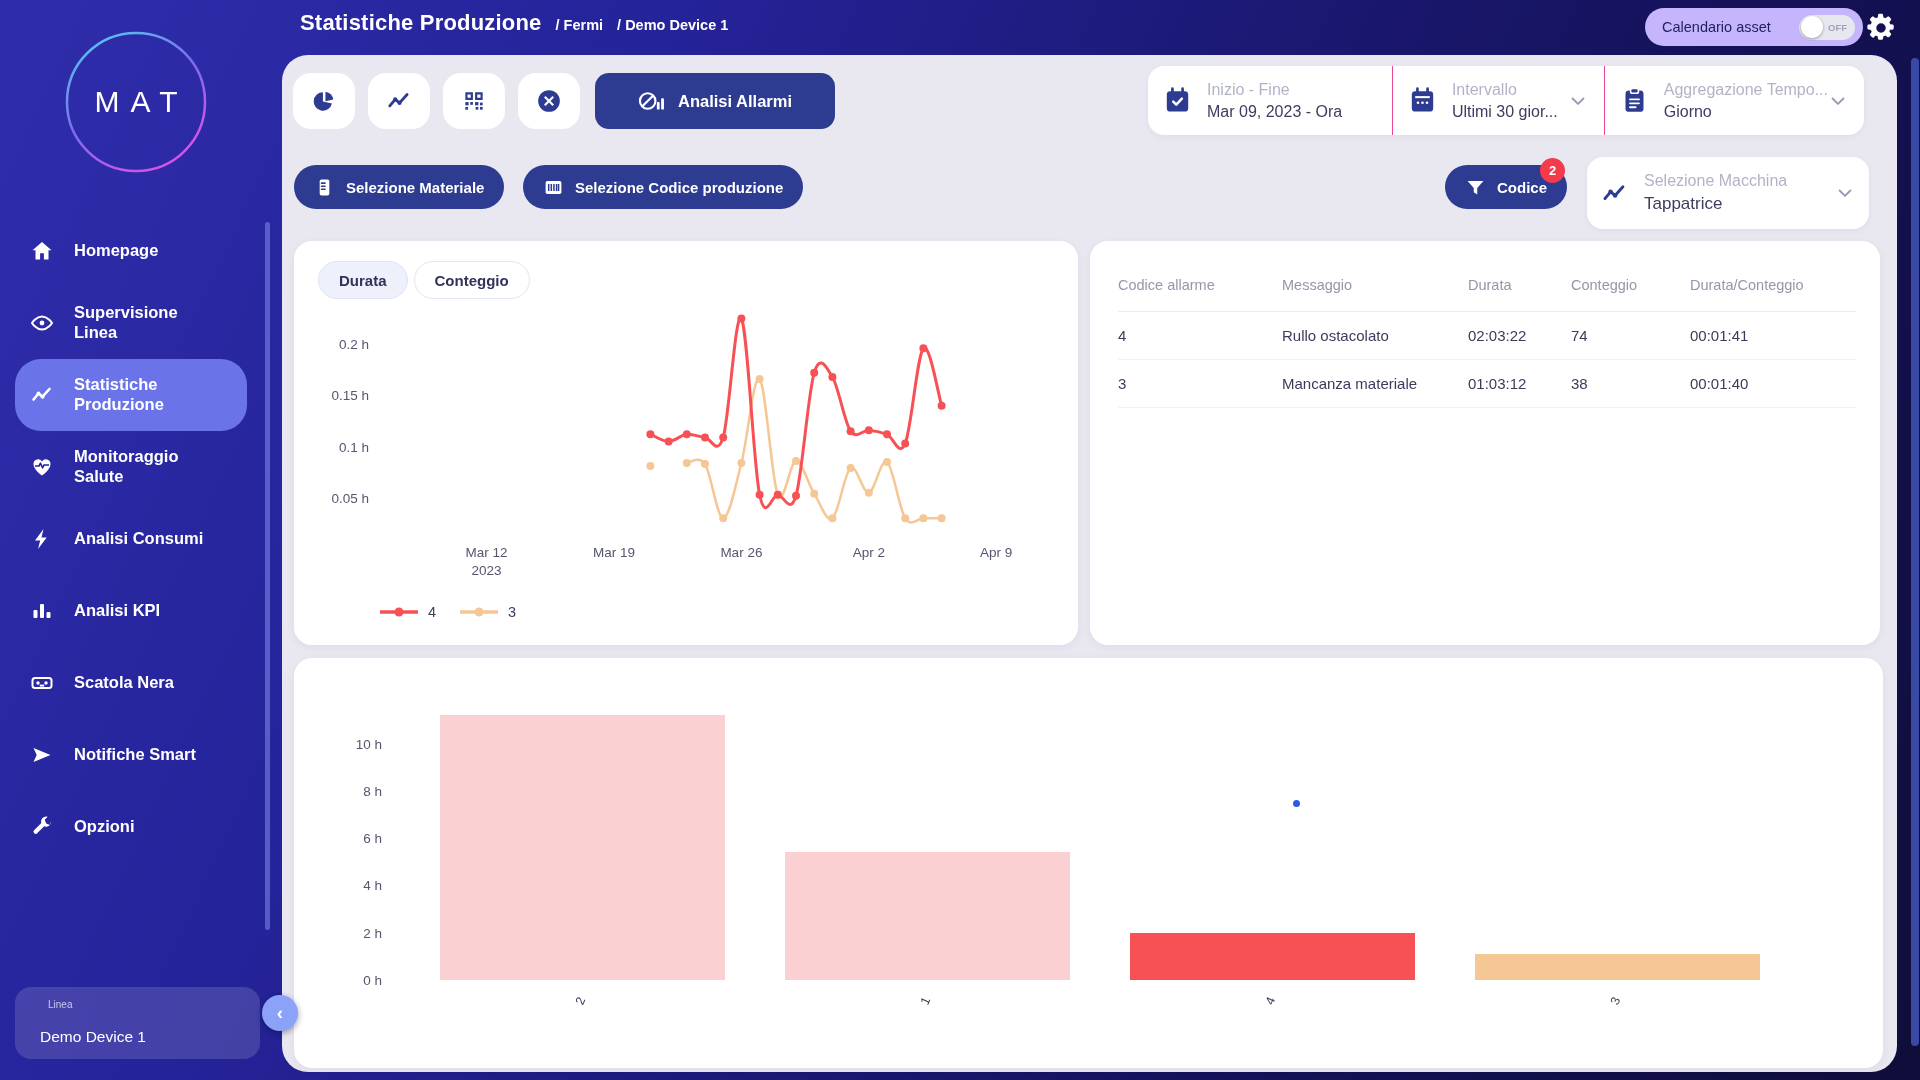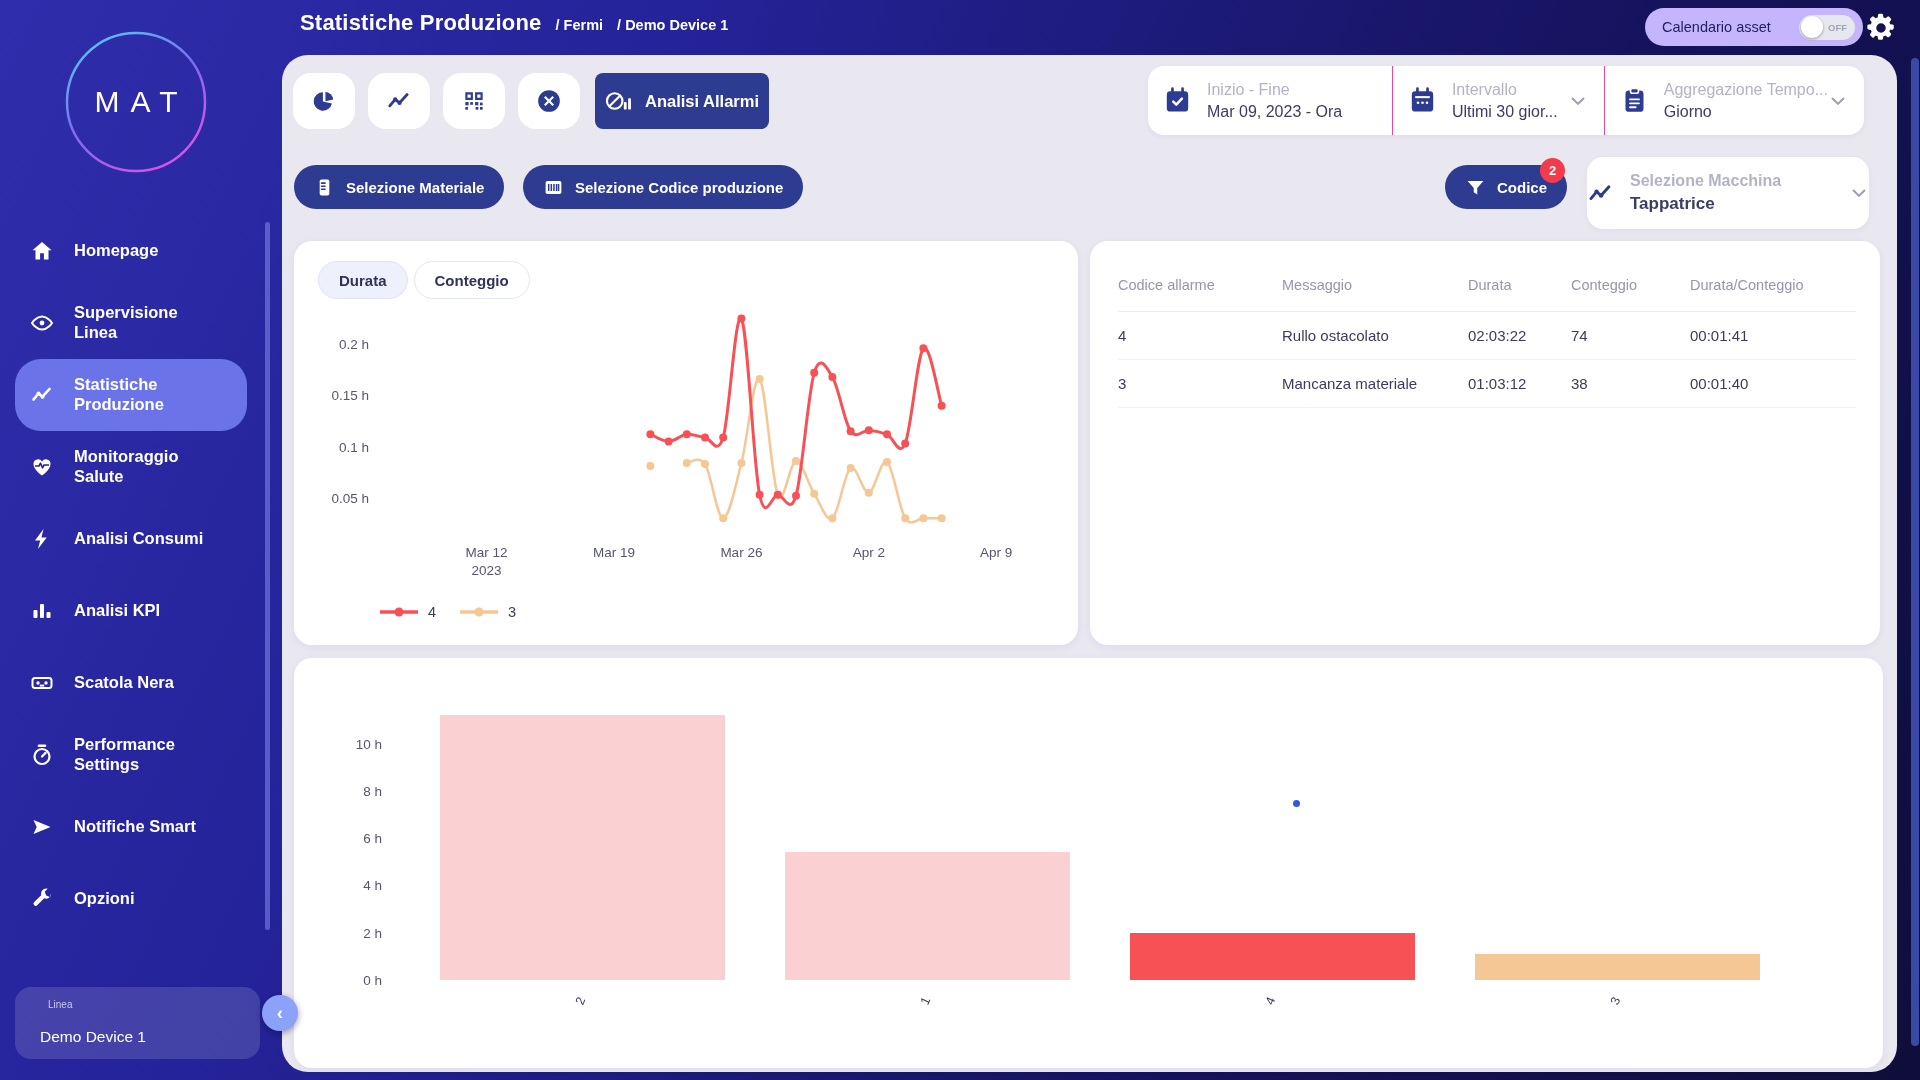--- a/index.html
+++ b/index.html
@@ -37,39 +37,39 @@
   .device-card .dval{position:absolute;left:25px;bottom:13px;font-size:15.5px;color:#fff;font-weight:500;}
   .collapse-btn{position:absolute;left:262px;top:995px;width:36px;height:36px;border-radius:50%;background:#8ca2f8;
     display:flex;align-items:center;justify-content:center;color:#fff;font-size:19px;font-weight:700;z-index:9;cursor:pointer;
     box-shadow:0 2px 6px rgba(10,10,50,.4);}
   .page-scroll{position:absolute;left:1911px;top:58px;width:8px;height:988px;border-radius:4px;background:#3a4aa4;cursor:pointer;}
   
   .panel{position:absolute;left:282px;top:55px;width:1615px;height:1017px;background:#e9e8f1;border-radius:26px;z-index:2;}
   .icon-btn{position:absolute;top:18px;width:62px;height:56px;background:#fff;border-radius:18px;
     display:flex;align-items:center;justify-content:center;color:#2d3b90;cursor:pointer;}
   .icon-btn .ic{width:26px;height:26px;}
-  .alarm-btn{position:absolute;left:313px;top:18px;height:56px;padding:0 10px;background:#2d3b90;border-radius:8px;
+  .alarm-btn{position:absolute;left:313px;top:18px;height:56px;padding:0 43px;background:#2d3b90;border-radius:14px;
     display:flex;align-items:center;gap:12px;color:#fff;font-size:16.5px;font-weight:700;cursor:pointer;}
   .alarm-btn .ic{width:28px;height:24px;}
   .ctrl-card{position:absolute;left:866px;top:11px;width:716px;height:69px;background:#fff;border-radius:16px;
     display:flex;box-shadow:0 2px 6px rgba(40,40,90,.05);}
   .ctrl-sec{display:flex;align-items:center;padding:0 16px;box-sizing:border-box;position:relative;cursor:pointer;}
   .ctrl-sec + .ctrl-sec{border-left:1px solid #ec4899;}
   .ctrl-ic{width:27px;height:27px;color:#2d3b90;flex:0 0 27px;}
   .ctrl-txt{margin-left:16px;}
   .ctrl-lbl{font-size:16px;color:#b2b3c7;margin-bottom:4px;white-space:nowrap;}
   .ctrl-val{font-size:16px;color:#3c3d60;white-space:nowrap;}
   .chev{width:20px;height:20px;color:#9b9cb4;margin-left:10px;flex:0 0 20px;}
   .pill-btn{position:absolute;top:110px;height:44px;background:#2d3b90;border-radius:22px;display:flex;align-items:center;
     gap:11px;padding:0 20px;color:#fff;font-size:15px;font-weight:700;cursor:pointer;box-sizing:border-box;}
   .pill-btn .ic{width:21px;height:21px;}
   .badge{position:absolute;left:1258px;top:103px;width:25px;height:25px;border-radius:50%;background:#f43b4c;color:#fff;
     font-size:13px;font-weight:700;display:flex;align-items:center;justify-content:center;z-index:3;}
   .machine-card{position:absolute;left:1305px;top:102px;width:282px;height:72px;background:#fff;border-radius:16px;
-    display:flex;align-items:center;padding:0 0;box-sizing:border-box;cursor:pointer;box-shadow:0 2px 6px rgba(40,40,90,.05);font-weight:bold;}
+    display:flex;align-items:center;padding:0 14px;box-sizing:border-box;cursor:pointer;box-shadow:0 2px 6px rgba(40,40,90,.05);}
   .machine-card .ctrl-ic{color:#2d3b90;}
   
   .card{position:absolute;background:#fff;border-radius:18px;box-shadow:0 2px 8px rgba(40,40,90,.06);}
   #lineCard{left:12px;top:186px;width:784px;height:404px;}
   #tableCard{left:808px;top:186px;width:790px;height:404px;}
   #barCard{left:12px;top:603px;width:1589px;height:410px;}
   .tabs{position:absolute;left:24px;top:20px;display:flex;gap:6px;}
   .tab{height:38px;border-radius:19px;display:flex;align-items:center;padding:0 20px;font-size:15px;font-weight:700;
     color:#31325a;background:#fff;border:1px solid #e3e6f3;cursor:pointer;box-sizing:border-box;}
   .tab.active{background:#eef1fb;border-color:#dfe3f3;}
@@ -161,28 +161,20 @@
       <span class="nav-label">Analisi KPI</span>
     </div>
     <div class="nav-item">
       <span class="nav-icon"><svg viewBox="0 0 24 24" width="100%" height="100%" fill="none" stroke="currentColor" stroke-width="2">
           <rect x="2.5" y="7" width="19" height="10" rx="2.5"></rect>
           <circle cx="8" cy="12" r="1.7" fill="currentColor" stroke="none"></circle>
           <circle cx="16" cy="12" r="1.7" fill="currentColor" stroke="none"></circle>
           <path d="M9.8 14.6h4.4"></path>
         </svg></span>
       <span class="nav-label">Scatola Nera</span>
-    </div>
-    <div class="nav-item">
-      <span class="nav-icon"><svg viewBox="0 0 24 24" width="100%" height="100%" fill="none" stroke="currentColor" stroke-width="2.2">
-          <circle cx="12" cy="13.5" r="7.5"></circle>
-          <path d="M12 13.5l3.6-3.6" stroke-linecap="round"></path>
-          <path d="M9 2.8h6" stroke-width="2.6" stroke-linecap="round"></path>
-        </svg></span>
-      <span class="nav-label">Performance Settings</span>
     </div>
     <div class="nav-item">
       <span class="nav-icon"><svg viewBox="0 0 24 24" width="100%" height="100%" fill="currentColor">
           <path d="M3.5 5l17 7-17 7 3.2-7z"></path>
         </svg></span>
       <span class="nav-label">Notifiche Smart</span>
     </div>
     <div class="nav-item">
       <span class="nav-icon"><svg viewBox="0 0 24 24" width="100%" height="100%" fill="currentColor">
           <path d="M21.2 6.3a5.2 5.2 0 01-7 5L7.4 18.1a2.2 2.2 0 11-3.1-3.1l6.8-6.8a5.2 5.2 0 016.6-6.4l-3 3 1.5 3.6 3.6 1.5z"></path>

